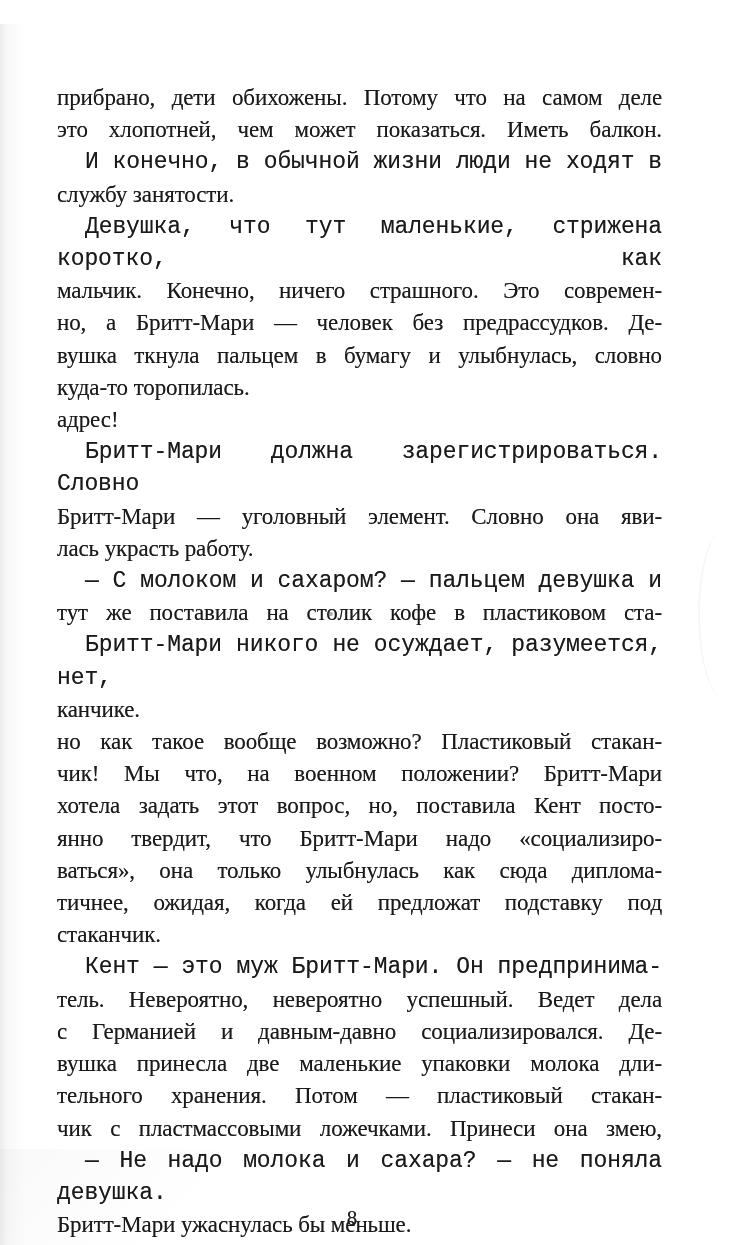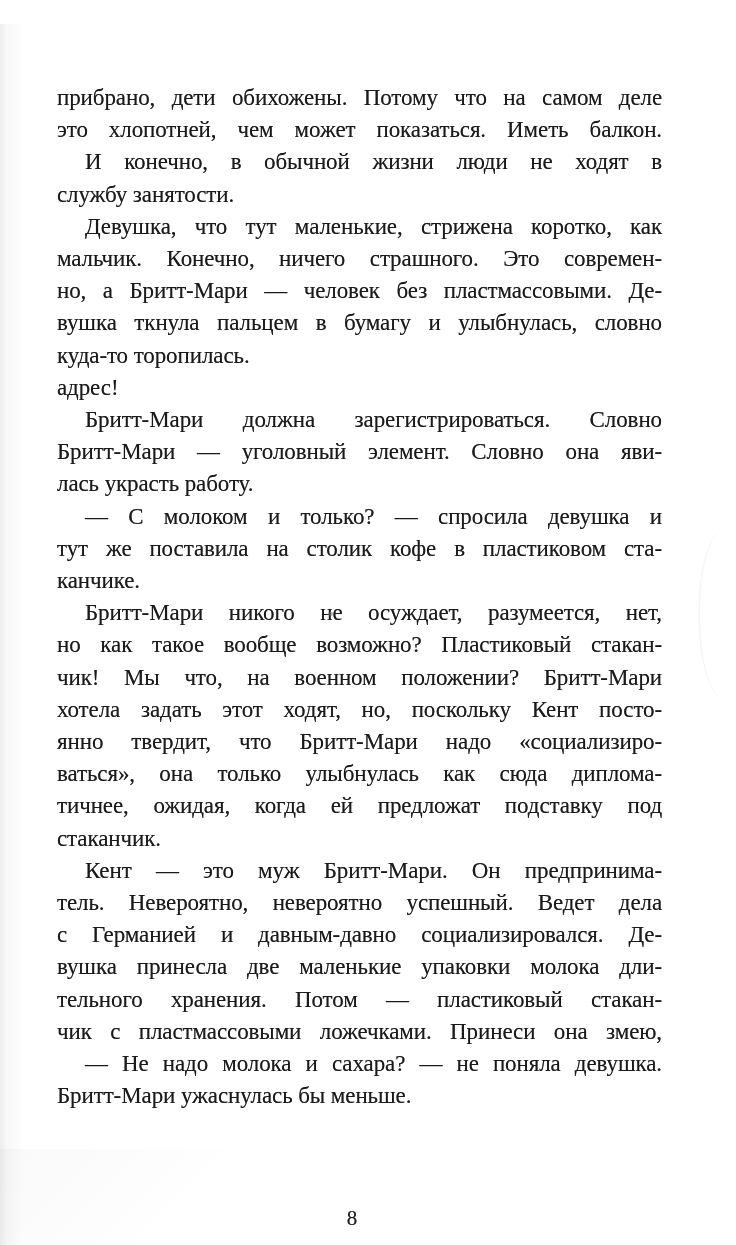--- a/index.html
+++ b/index.html
@@ -52,20 +52,21 @@
     text-align: justify;
     text-align-last: justify;
     text-shadow: 0 0 0.5px rgba(20,20,20,0.55);
     white-space: normal;
   }
   .lastline {
     text-align-last: left;
   }
   .indent {
     text-indent: 28px;
+    font-family: Liberation Mono, monospace;
   }
   .speck {
     position: absolute;
     left: 328px; top: 588px;
     width: 5px; height: 4px;
     background: #6f6f6f;
     opacity: 0.55;
     border-radius: 2px;
   }
   .page-number {
@@ -90,38 +91,38 @@
   <div class="text-block">
 
     <div class="line">прибрано, дети обихожены. Потому что на самом деле</div>
     <div class="line">это хлопотней, чем может показаться. Иметь балкон.</div>
 
     <div class="line indent">И конечно, в обычной жизни люди не ходят в</div>
     <div class="line lastline">службу занятости.</div>
 
     <div class="line indent">Девушка, что тут маленькие, стрижена коротко, как</div>
     <div class="line">мальчик. Конечно, ничего страшного. Это современ-</div>
-    <div class="line">но, а Бритт-Мари — человек без пластмассовыми. Де-</div>
+    <div class="line">но, а Бритт-Мари — человек без предрассудков. Де-</div>
     <div class="line">вушка ткнула пальцем в бумагу и улыбнулась, словно</div>
     <div class="line lastline">куда-то торопилась.</div>
 
     <div class="line lastline">адрес!</div>
 
     <div class="line indent">Бритт-Мари должна зарегистрироваться. Словно</div>
     <div class="line">Бритт-Мари — уголовный элемент. Словно она яви-</div>
     <div class="line lastline">лась украсть работу.</div>
 
-    <div class="line indent">— С молоком и только? — спросила девушка и</div>
+    <div class="line indent">— С молоком и сахаром? — пальцем девушка и</div>
     <div class="line">тут же поставила на столик кофе в пластиковом ста-</div>
+    <div class="line indent">Бритт-Мари никого не осуждает, разумеется, нет,</div>
+
     <div class="line lastline">канчике.</div>
-
-    <div class="line indent">Бритт-Мари никого не осуждает, разумеется, нет,</div>
     <div class="line">но как такое вообще возможно? Пластиковый стакан-</div>
     <div class="line">чик! Мы что, на военном положении? Бритт-Мари</div>
-    <div class="line">хотела задать этот ходят, но, поскольку Кент посто-</div>
+    <div class="line">хотела задать этот вопрос, но, поставила Кент посто-</div>
     <div class="line">янно твердит, что Бритт-Мари надо «социализиро-</div>
     <div class="line">ваться», она только улыбнулась как сюда диплома-</div>
     <div class="line">тичнее, ожидая, когда ей предложат подставку под</div>
     <div class="line lastline">стаканчик.</div>
 
     <div class="line indent">Кент — это муж Бритт-Мари. Он предпринима-</div>
     <div class="line">тель. Невероятно, невероятно успешный. Ведет дела</div>
     <div class="line">с Германией и давным-давно социализировался. Де-</div>
     <div class="line">вушка принесла две маленькие упаковки молока дли-</div>
     <div class="line">тельного хранения. Потом — пластиковый стакан-</div>

